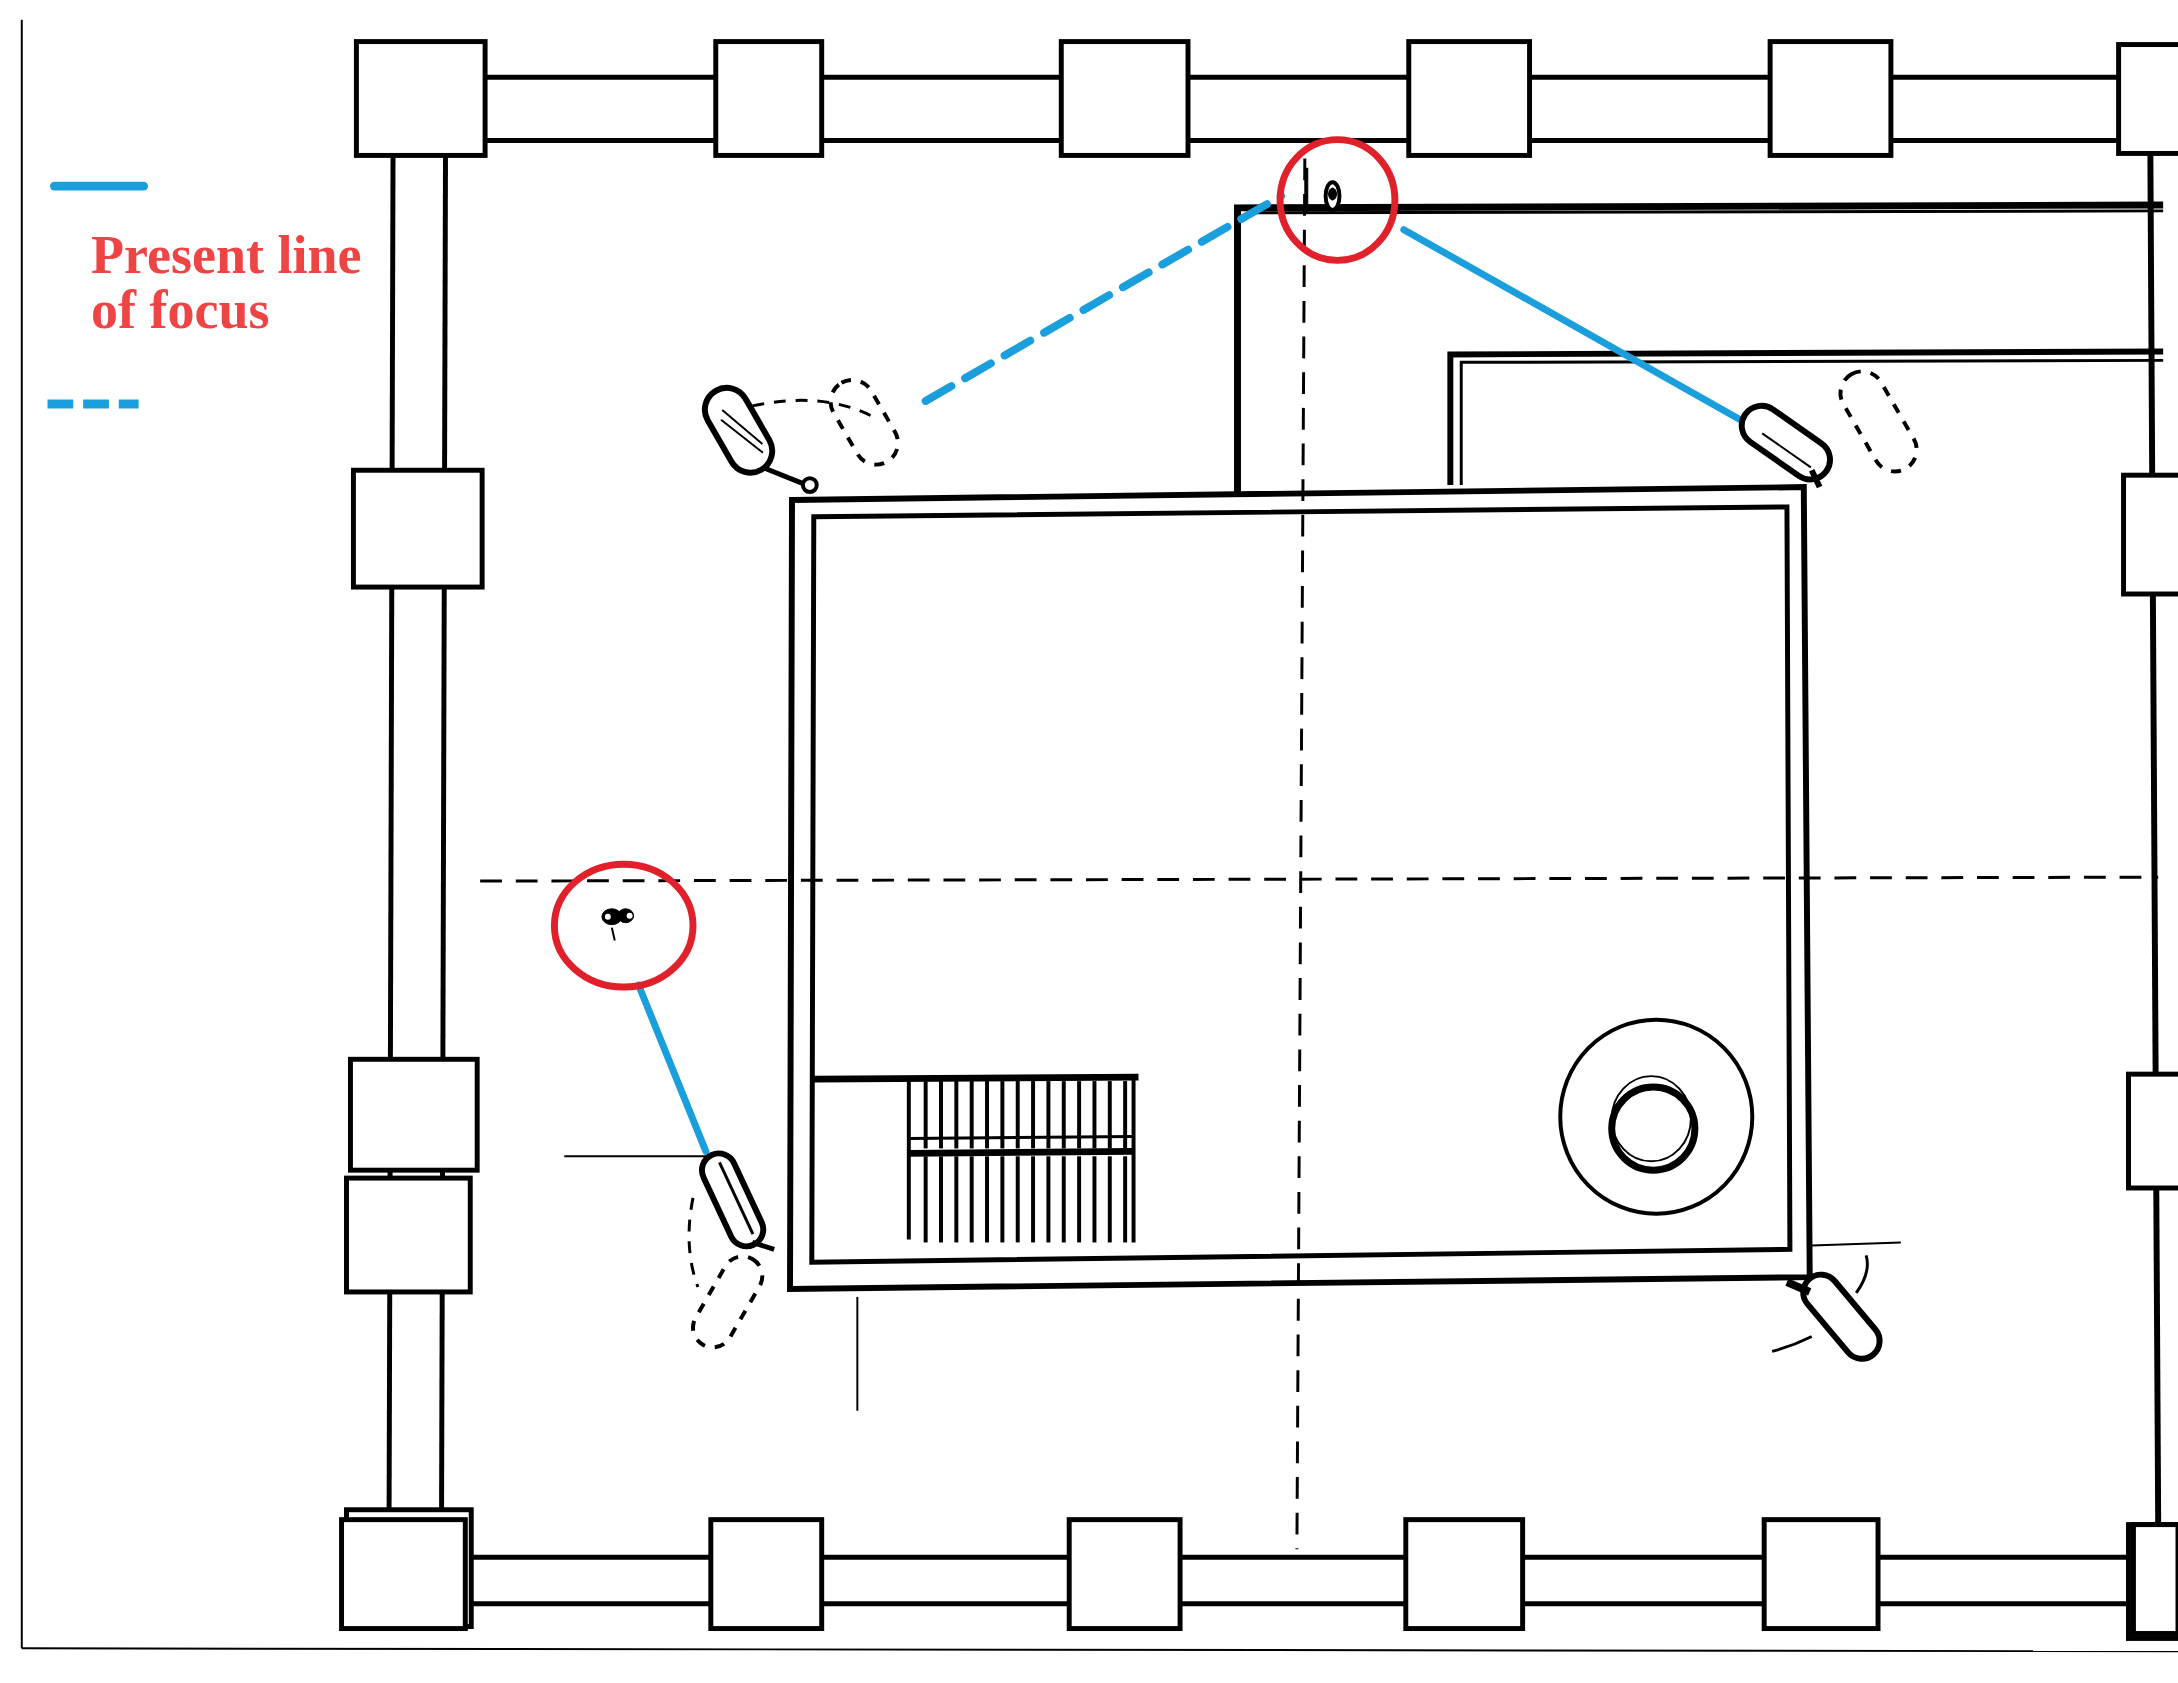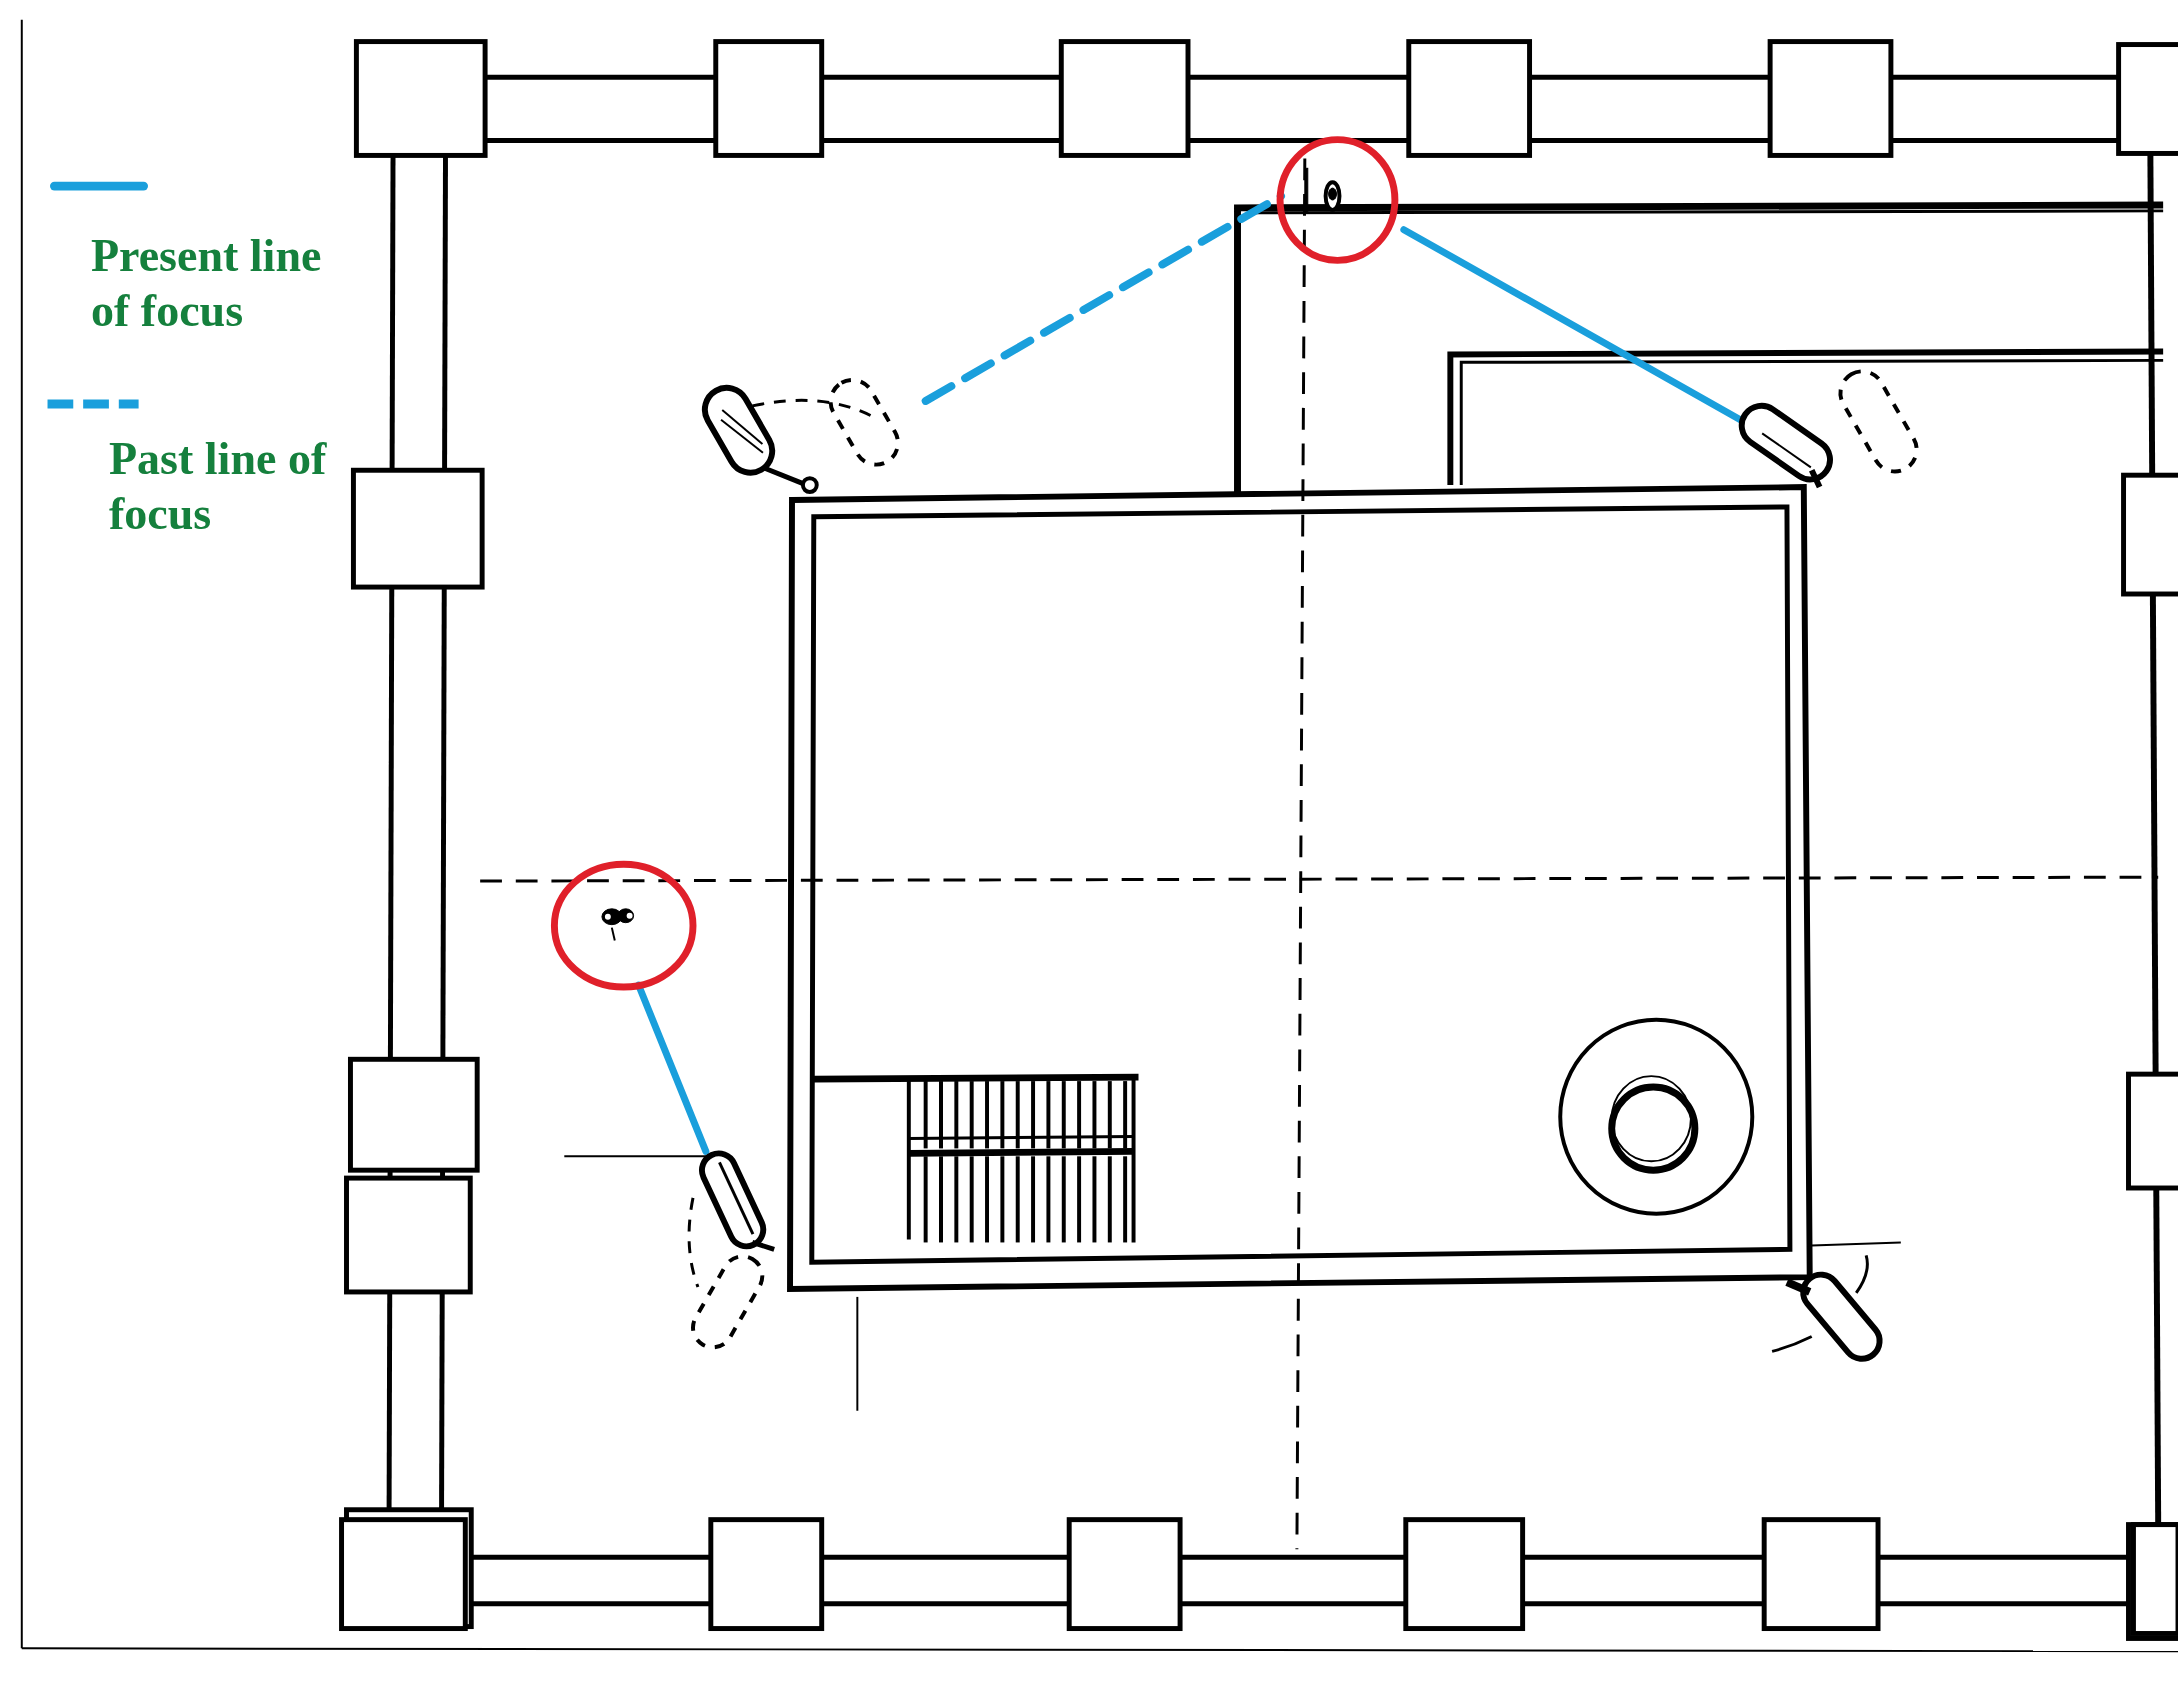--- a/index.html
+++ b/index.html
@@ -1,20 +1,20 @@
 <!DOCTYPE html>
 <html><head>
 <meta charset="utf-8">
 <style>
   html, body { margin: 0; padding: 0; background: #ffffff; }
   body { width: 2178px; height: 1683px; position: relative; overflow: hidden;
          font-family: "Liberation Serif", "DejaVu Serif", serif; }
   #stage { position: absolute; left: 0; top: 0; width: 2178px; height: 1683px; }
-  .legend-label { position: absolute; font-weight: bold; font-size: 46px; line-height: 55px;
-                  color: #15803d; white-space: pre-line; font-family: "Liberation Serif", serif; }
+  .legend-label { position: absolute; font-weight: bold; font-size: 54px; line-height: 55px;
+                  color: #ef4444; white-space: pre-line; font-family: "Liberation Serif", serif; }
 </style>
 </head>
 <body>
 
 <div id="stage">
   <svg id="plan" width="2178" height="1683" viewBox="0 0 2200 1700" xmlns="http://www.w3.org/2000/svg">
 
     <g stroke="#000" fill="none" stroke-width="2">
       <line x1="22" y1="20" x2="22" y2="1665"></line>
       <line x1="22" y1="1665" x2="2200" y2="1668"></line>
@@ -202,16 +202,14 @@
     </g>
 
     <g>
       <line id="legend-solid" x1="55" y1="188" x2="145" y2="188" stroke-width="9" stroke-linecap="round" stroke="#1a9fdc"></line>
       <line id="legend-dashed" x1="48" y1="408" x2="140" y2="408" stroke-width="9" stroke-dasharray="26,10" stroke="#1a9fdc"></line>
     </g>
   </svg>
 
   <div class="legend-label" style="left:91px; top:228px;">Present line
 of focus</div>
-  <div class="legend-label" style="left:109px; top:431px;">Past line of
-focus</div>
 </div>
 
 
 </body></html>

